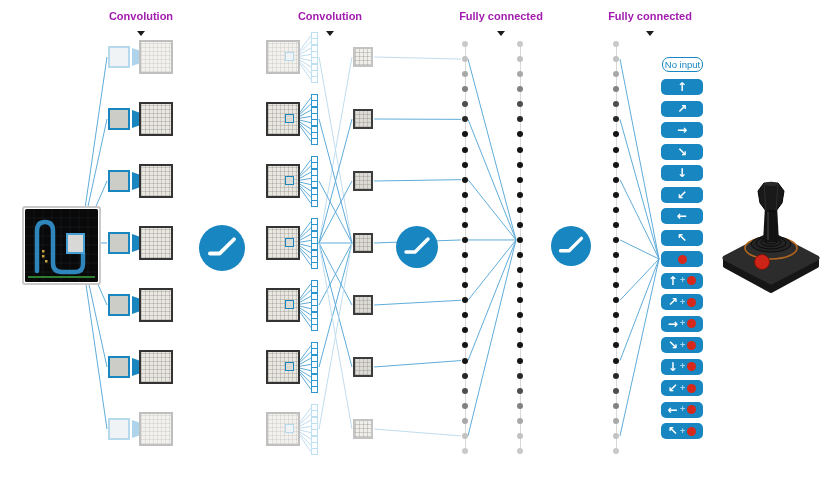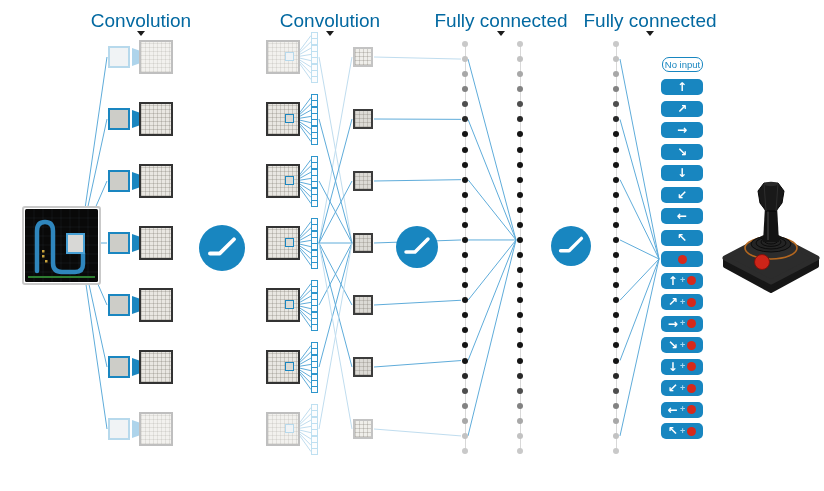--- a/index.html
+++ b/index.html
@@ -1,20 +1,20 @@
 <!DOCTYPE html>
 <html><head>
 <meta charset="utf-8">
 <style>
   html,body{margin:0;padding:0;background:#fff;}
   *{box-sizing:border-box;}
   #canvas{position:relative;width:824px;height:491px;background:#fff;overflow:hidden;
           font-family:"Liberation Sans",sans-serif;}
   #wires{position:absolute;left:0;top:0;}
-  .lbl{position:absolute;transform:translateX(-50%);font-size:19px;color:#0369a1;white-space:nowrap;}
+  .lbl{position:absolute;transform:translateX(-50%);font-size:11px;color:#a21caf;white-space:nowrap;font-weight:bold;}
   .marker{position:absolute;width:0;height:0;border-left:4.5px solid transparent;
           border-right:4.5px solid transparent;border-top:5.5px solid #1c1c1c;transform:translateX(-50%);}
   .cmap{position:absolute;border:2px solid #333;background-color:#e9e7e2;
         background-image:repeating-linear-gradient(0deg,rgba(120,115,105,.28) 0 1px,transparent 1px 4px),
                          repeating-linear-gradient(90deg,rgba(120,115,105,.28) 0 1px,transparent 1px 4px);}
   .cmap.faded{border-color:#bfbfbf;background-color:#f2f1ee;
         background-image:repeating-linear-gradient(0deg,rgba(150,148,140,.18) 0 1px,transparent 1px 4px),
                          repeating-linear-gradient(90deg,rgba(150,148,140,.18) 0 1px,transparent 1px 4px);}
   .cpatch{position:absolute;border:2px solid #1a86c0;background:#cdcdc8;}
   .cpatch.faded{border-color:#b7d9ec;background:#f0f3f5;}

